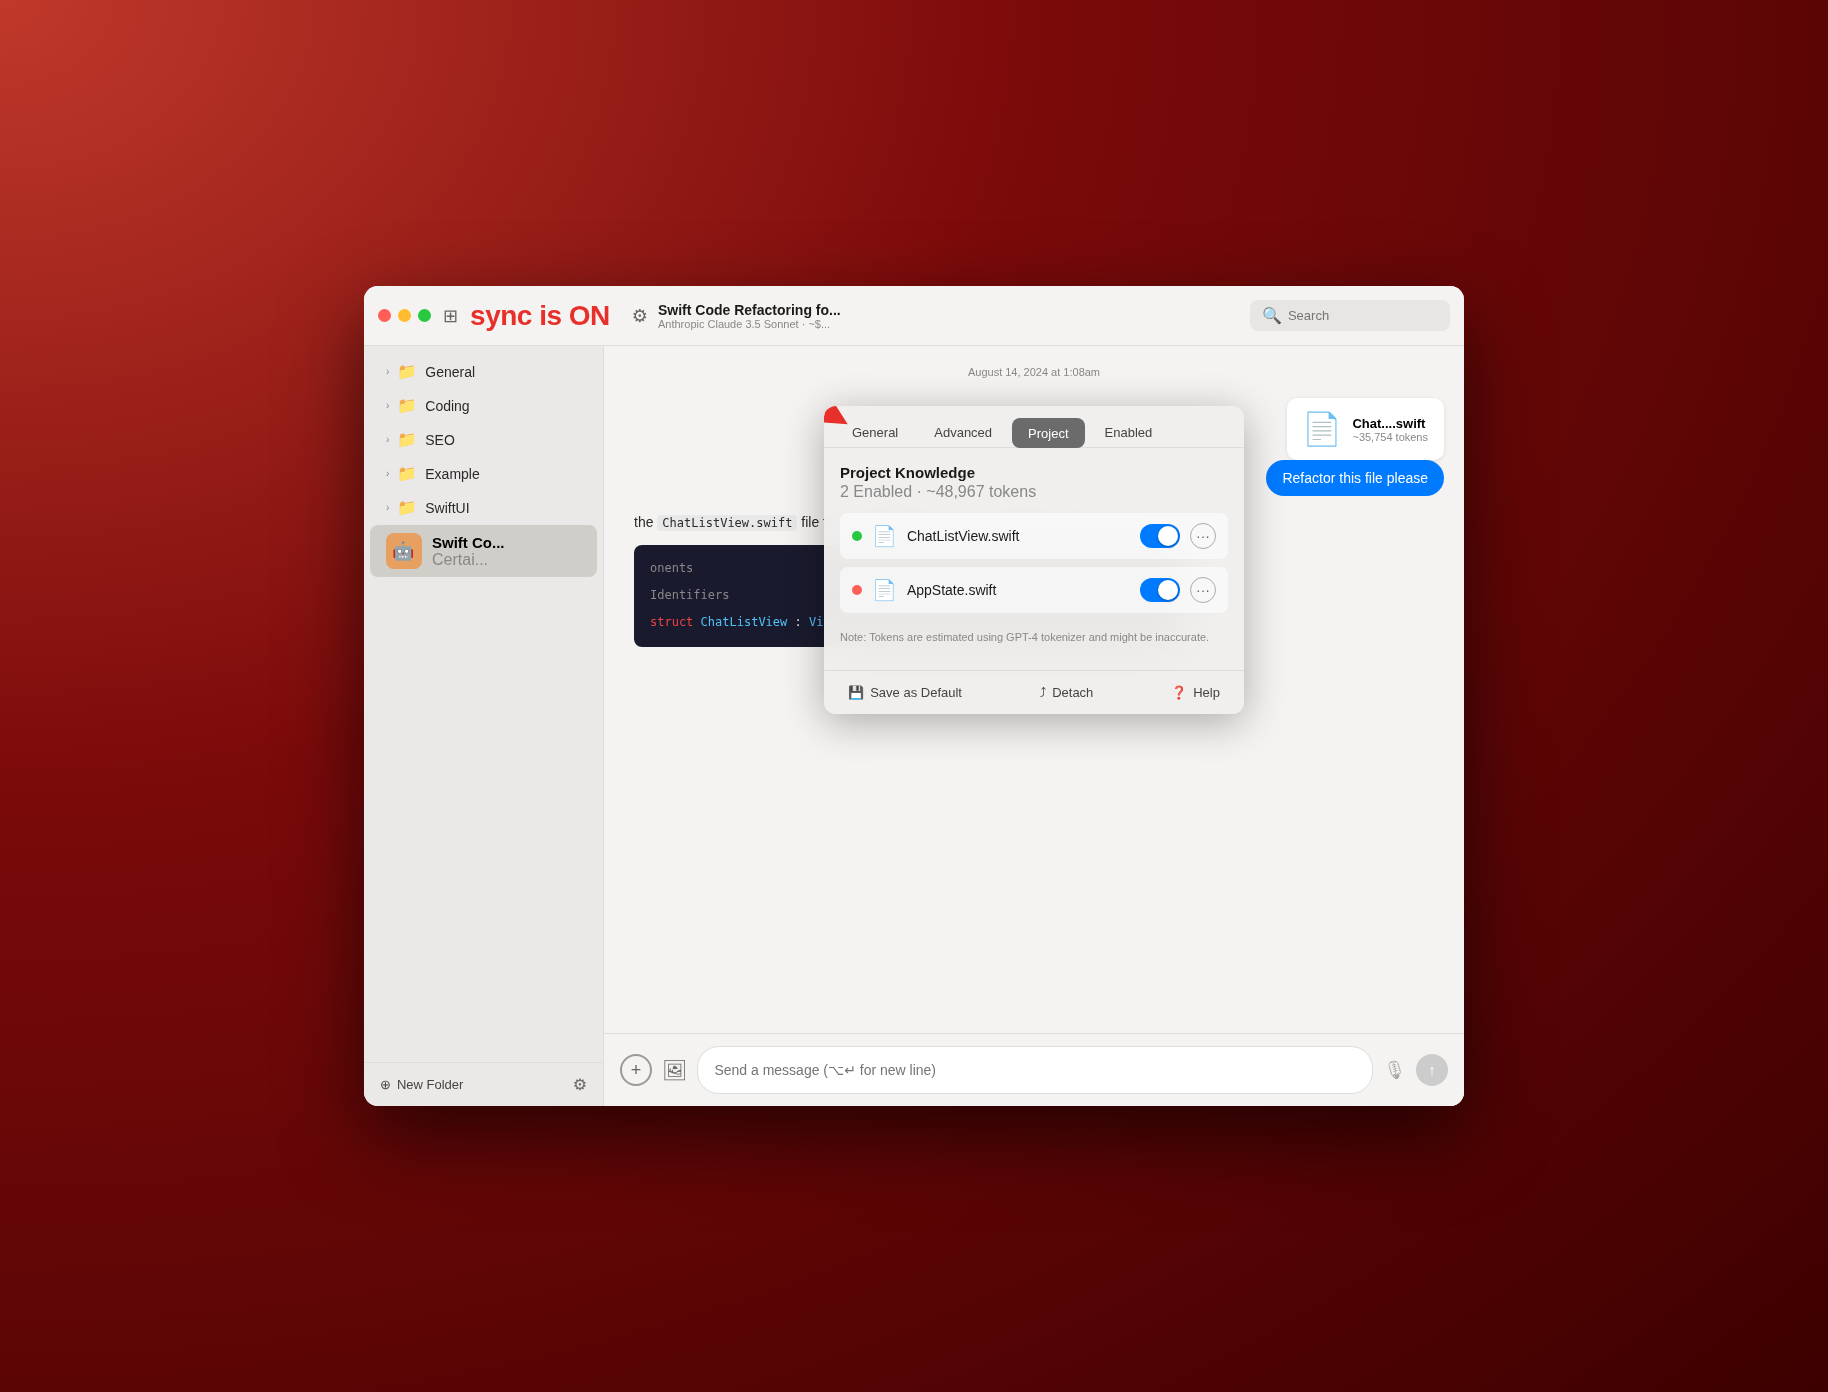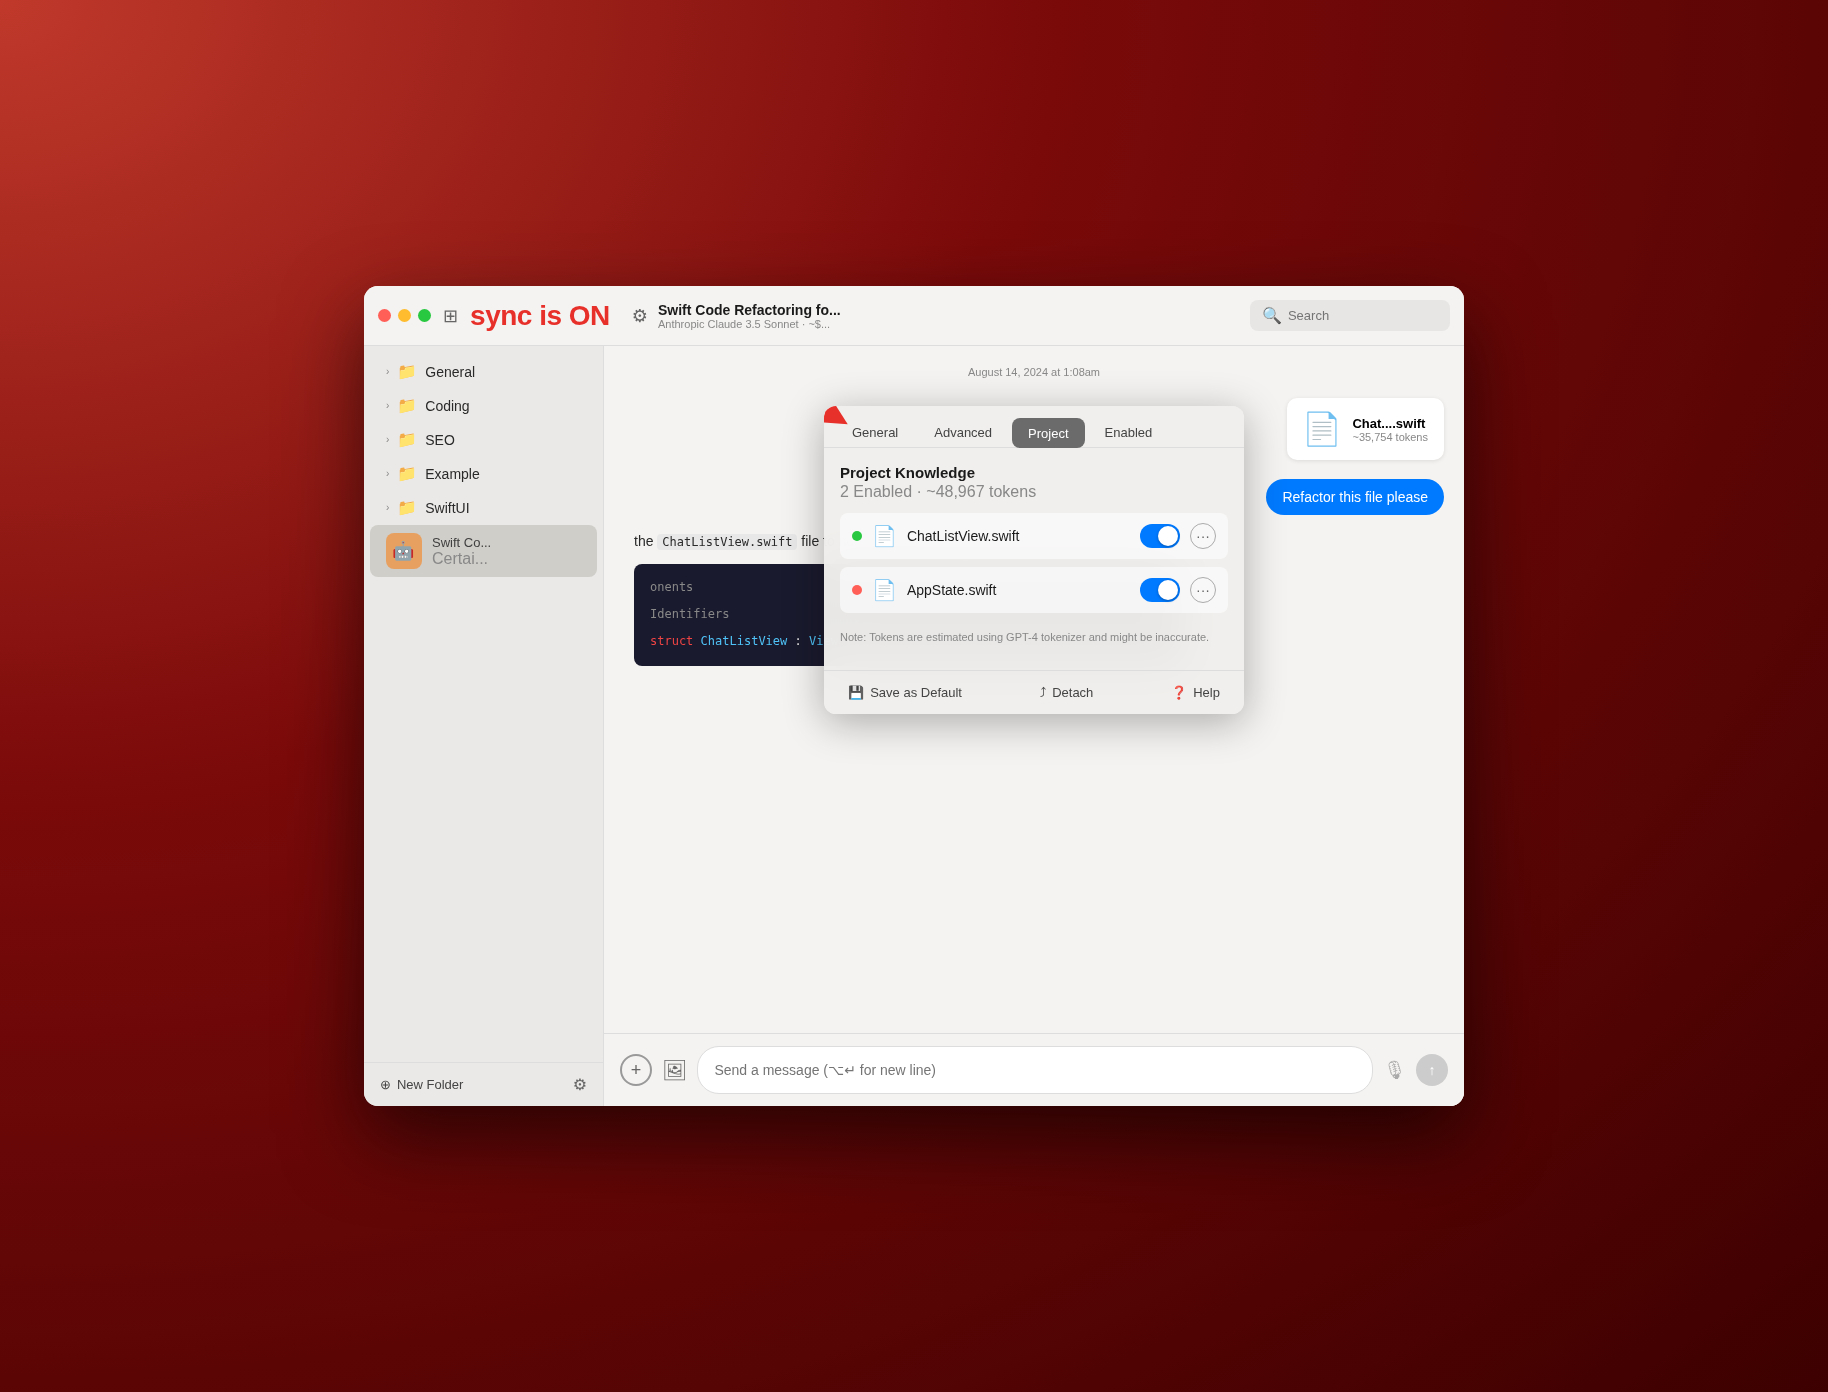--- a/index.html
+++ b/index.html
@@ -177,23 +177,23 @@
       justify-content: center;
       font-size: 18px;
     }
 
     .active-item-text {
       display: flex;
       flex-direction: column;
     }
 
     .active-item-title {
-      font-size: 13px;
-      font-weight: 400;
-      color: #404040;
+      font-size: 15px;
+      font-weight: 700;
+      color: #000000;
     }
 
     .active-item-sub {
       font-size: 16px;
       color: #888;
     }
 
     .sidebar-footer {
       display: flex;
       align-items: center;
@@ -278,21 +278,21 @@
       color: #888;
     }
 
     .user-bubble {
       background: #007AFF;
       color: white;
       border-radius: 18px;
       padding: 10px 16px;
       font-size: 14px;
       max-width: 400px;
-      margin-top: 19px;
+      margin-top: 0;
     }
 
     .assistant-message {
       font-size: 14px;
       color: #2a2a2a;
       max-width: 600px;
       line-height: 1.5;
       padding: 0 10px;
     }
 

